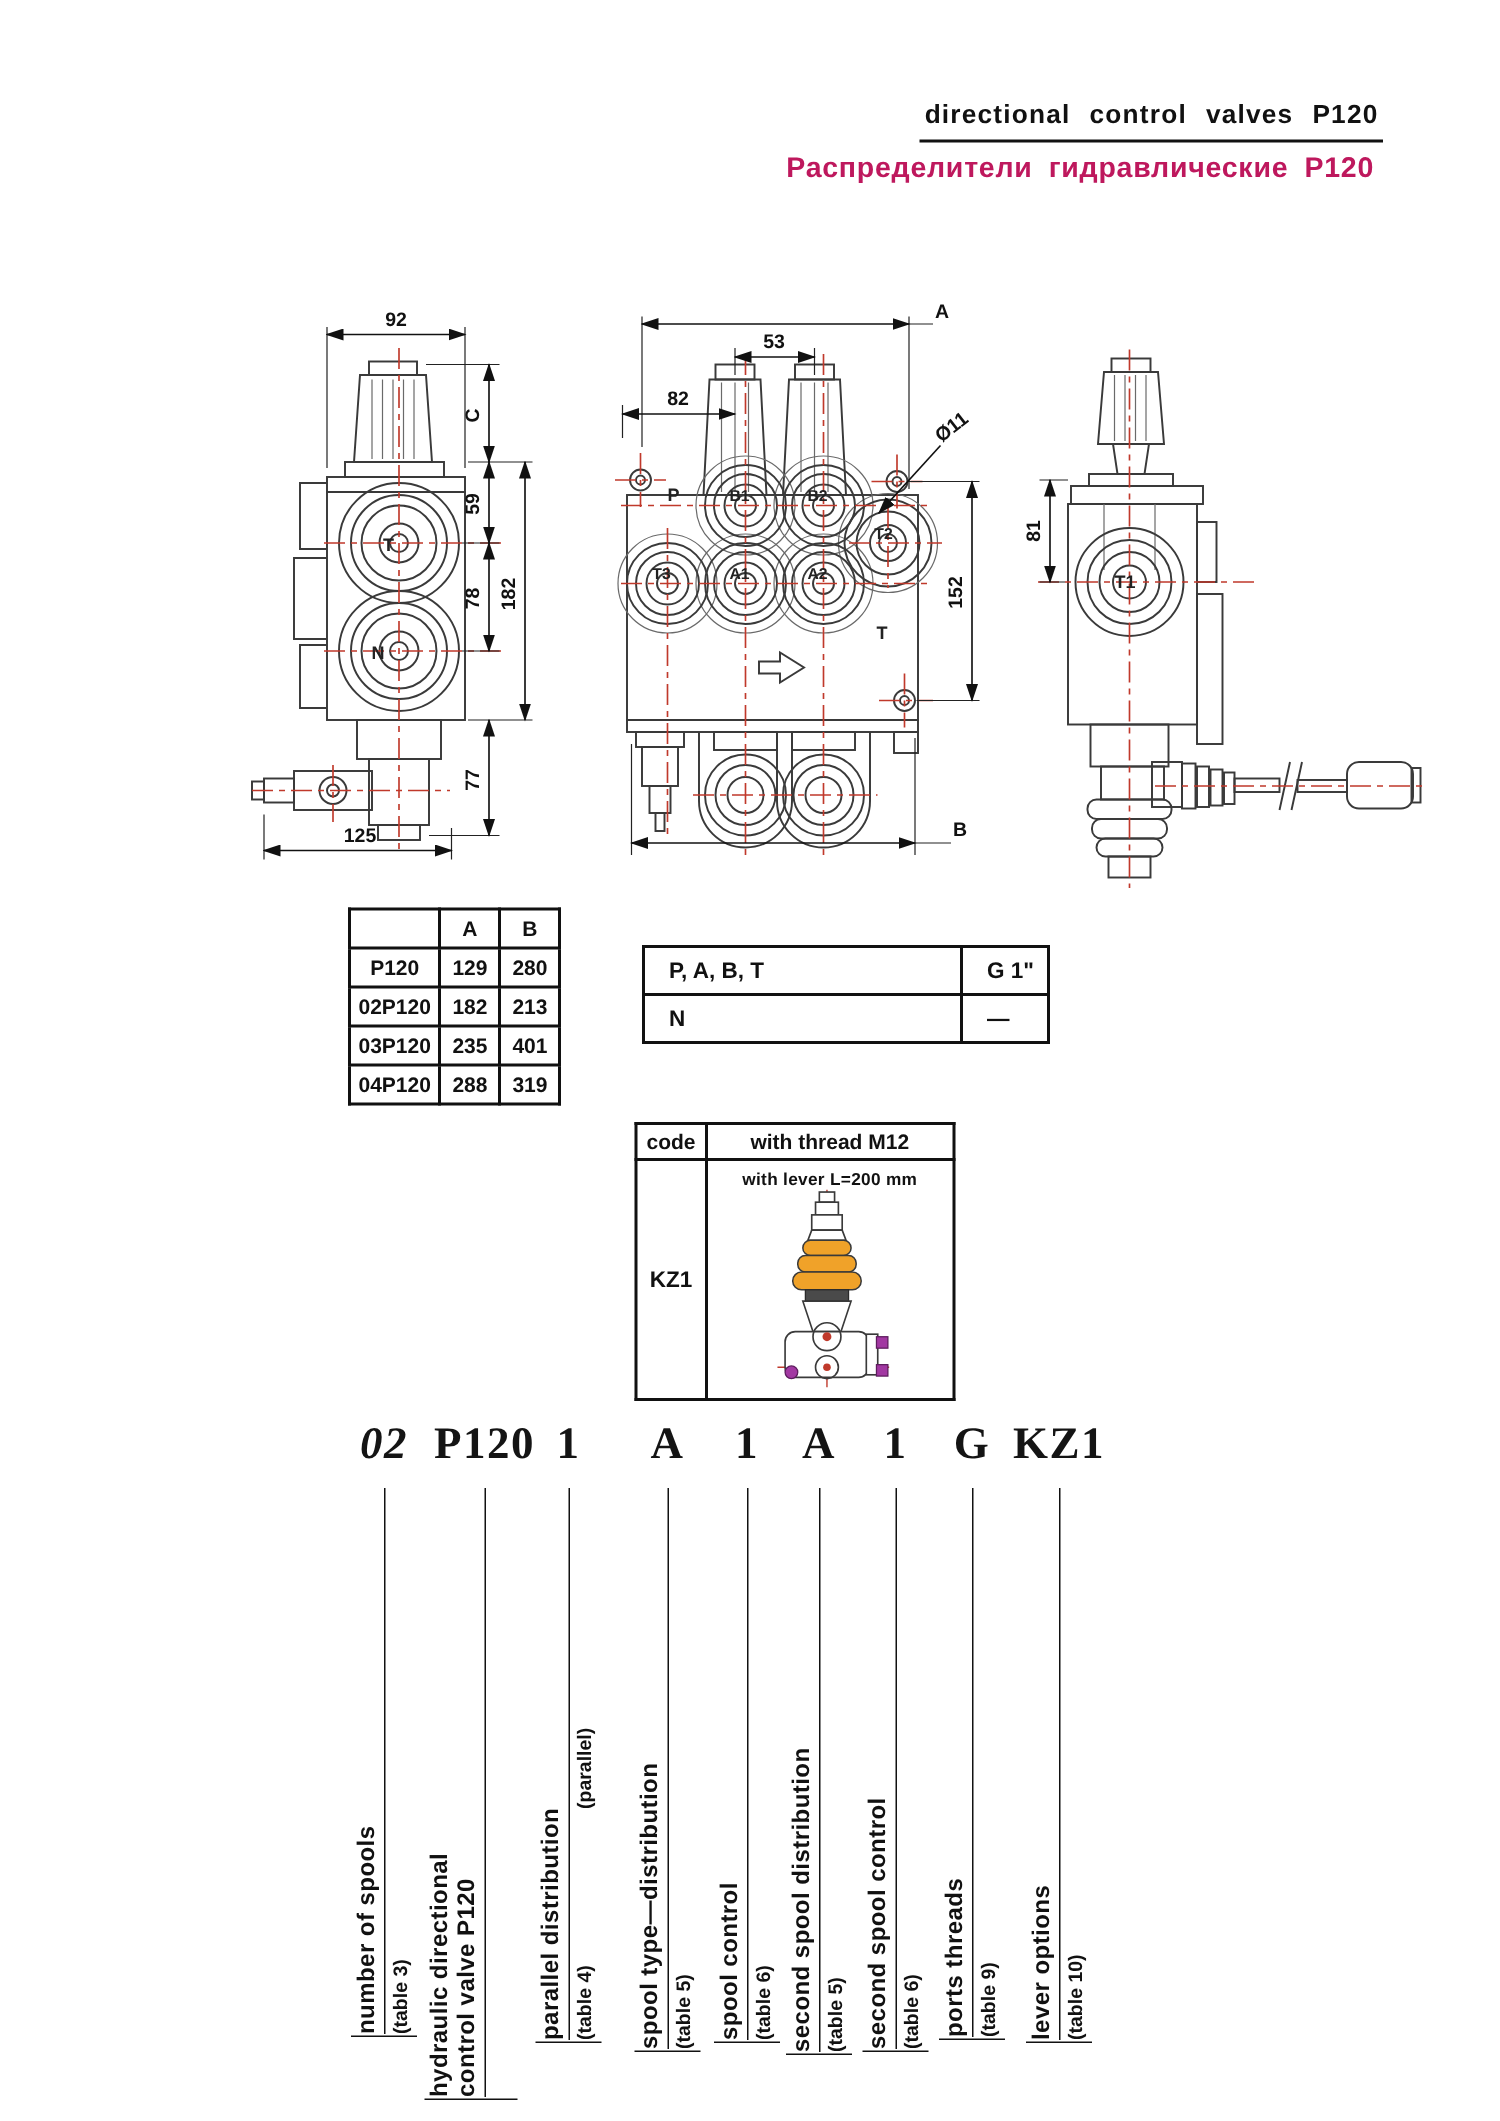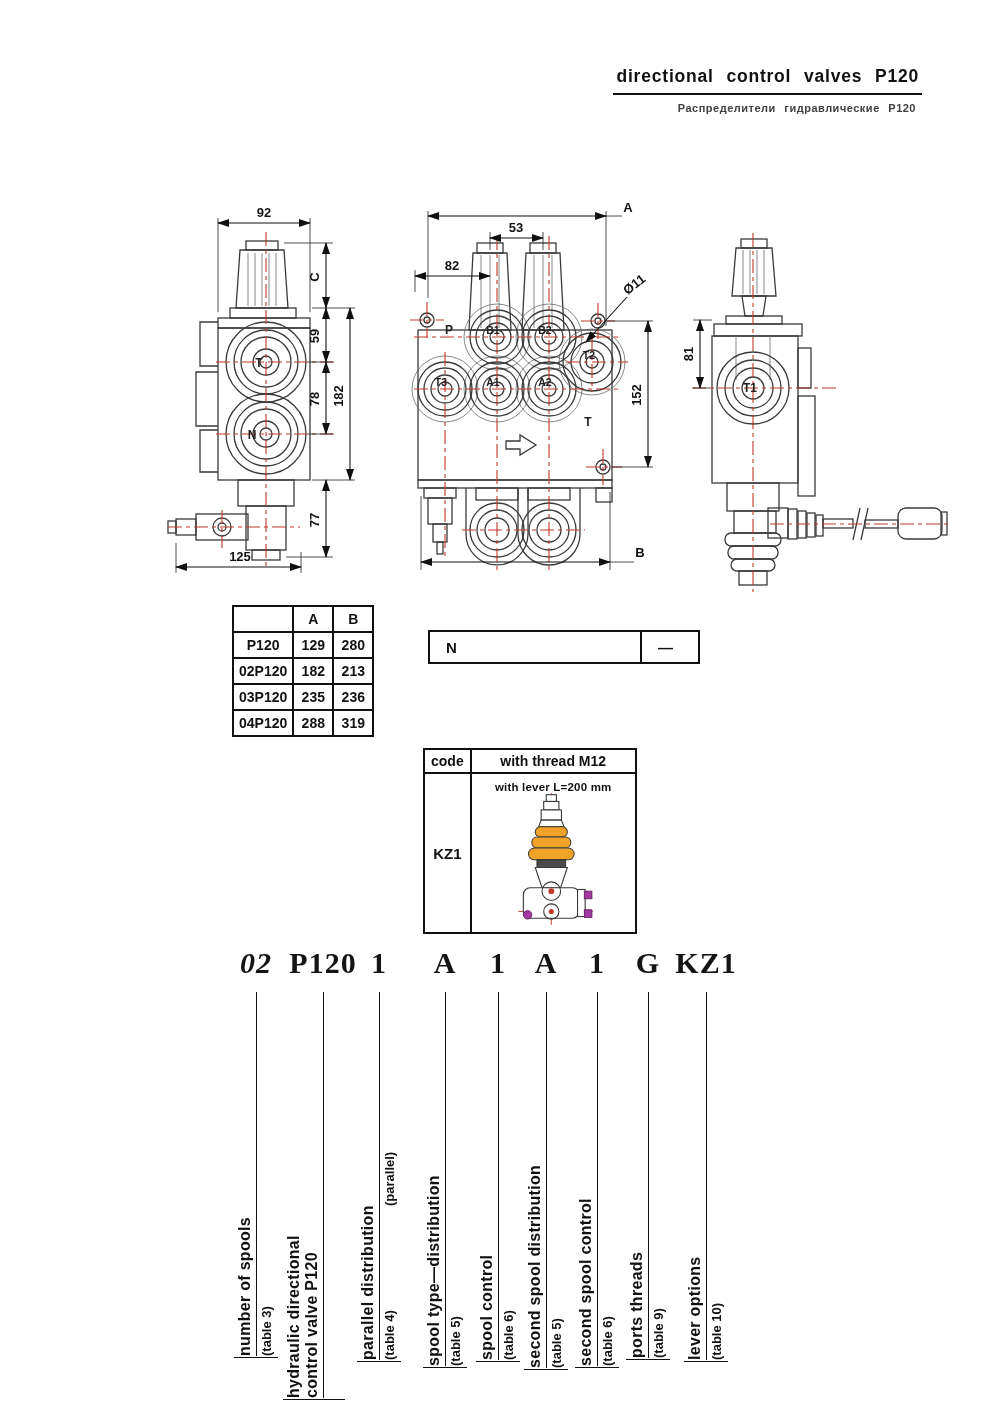--- a/index.html
+++ b/index.html
@@ -2,22 +2,22 @@
 <html><head>
 <meta charset="utf-8">
 <style>
   html,body{margin:0;padding:0;background:#e8e8e8;}
   #page{position:relative;width:1000px;height:1414px;background:#ffffff;margin:0 auto;
         font-family:"Liberation Sans",sans-serif;overflow:hidden;}
   
   .title-en{position:absolute;top:66px;right:78px;font-size:17.5px;font-weight:bold;
             letter-spacing:.8px;word-spacing:7px;color:#111;border-bottom:2.5px solid #111;
             padding:0 3px 6px 3px;white-space:nowrap;}
-  .title-ru{position:absolute;top:102px;right:84px;font-size:11px;font-weight:bold;
-            letter-spacing:.5px;word-spacing:5px;color:#404040;white-space:nowrap;}
+  .title-ru{position:absolute;top:102px;right:84px;font-size:19px;font-weight:bold;
+            letter-spacing:.5px;word-spacing:5px;color:#be185d;white-space:nowrap;}
   
   svg.draw{position:absolute;left:0;top:0;}
   .o{fill:none;stroke:#3a3a3a;stroke-width:1.3;}
   .of{fill:#ffffff;stroke:#3a3a3a;stroke-width:1.3;}
   .o2{fill:none;stroke:#6a6a6a;stroke-width:.8;}
   .red{fill:none;stroke:#c0392b;stroke-width:1.1;stroke-dasharray:14 4 4 4;}
   .dim{fill:none;stroke:#111;stroke-width:1.1;}
   .ext{fill:none;stroke:#222;stroke-width:.8;}
   .dt{font:bold 13px "Liberation Sans",sans-serif;fill:#111;}
   .pt{font:bold 12px "Liberation Sans",sans-serif;fill:#222;}
@@ -260,36 +260,40 @@
           <td>280</td>
         </tr>
         <tr>
           <td>02P120</td>
           <td>182</td>
           <td>213</td>
         </tr>
         <tr>
           <td>03P120</td>
           <td>235</td>
-          <td>236</td>
+          <td>401</td>
         </tr>
         <tr>
           <td>04P120</td>
           <td>288</td>
           <td>319</td>
         </tr>
       </tbody>
   </table>
 
   <table class="tt" id="ports-table" style="left:428px;top:630px;">
     <colgroup>
         <col style="width:212px">
         <col style="width:58px">
       </colgroup>
     <tbody>
+        <tr>
+          <td>P, A, B, T</td>
+          <td>G 1"</td>
+        </tr>
         <tr>
           <td>N</td>
           <td>—</td>
         </tr>
       </tbody>
   </table>
 
   <table class="tt" id="code-table" style="left:423px;top:748px;">
     <colgroup>
         <col style="width:38px">

